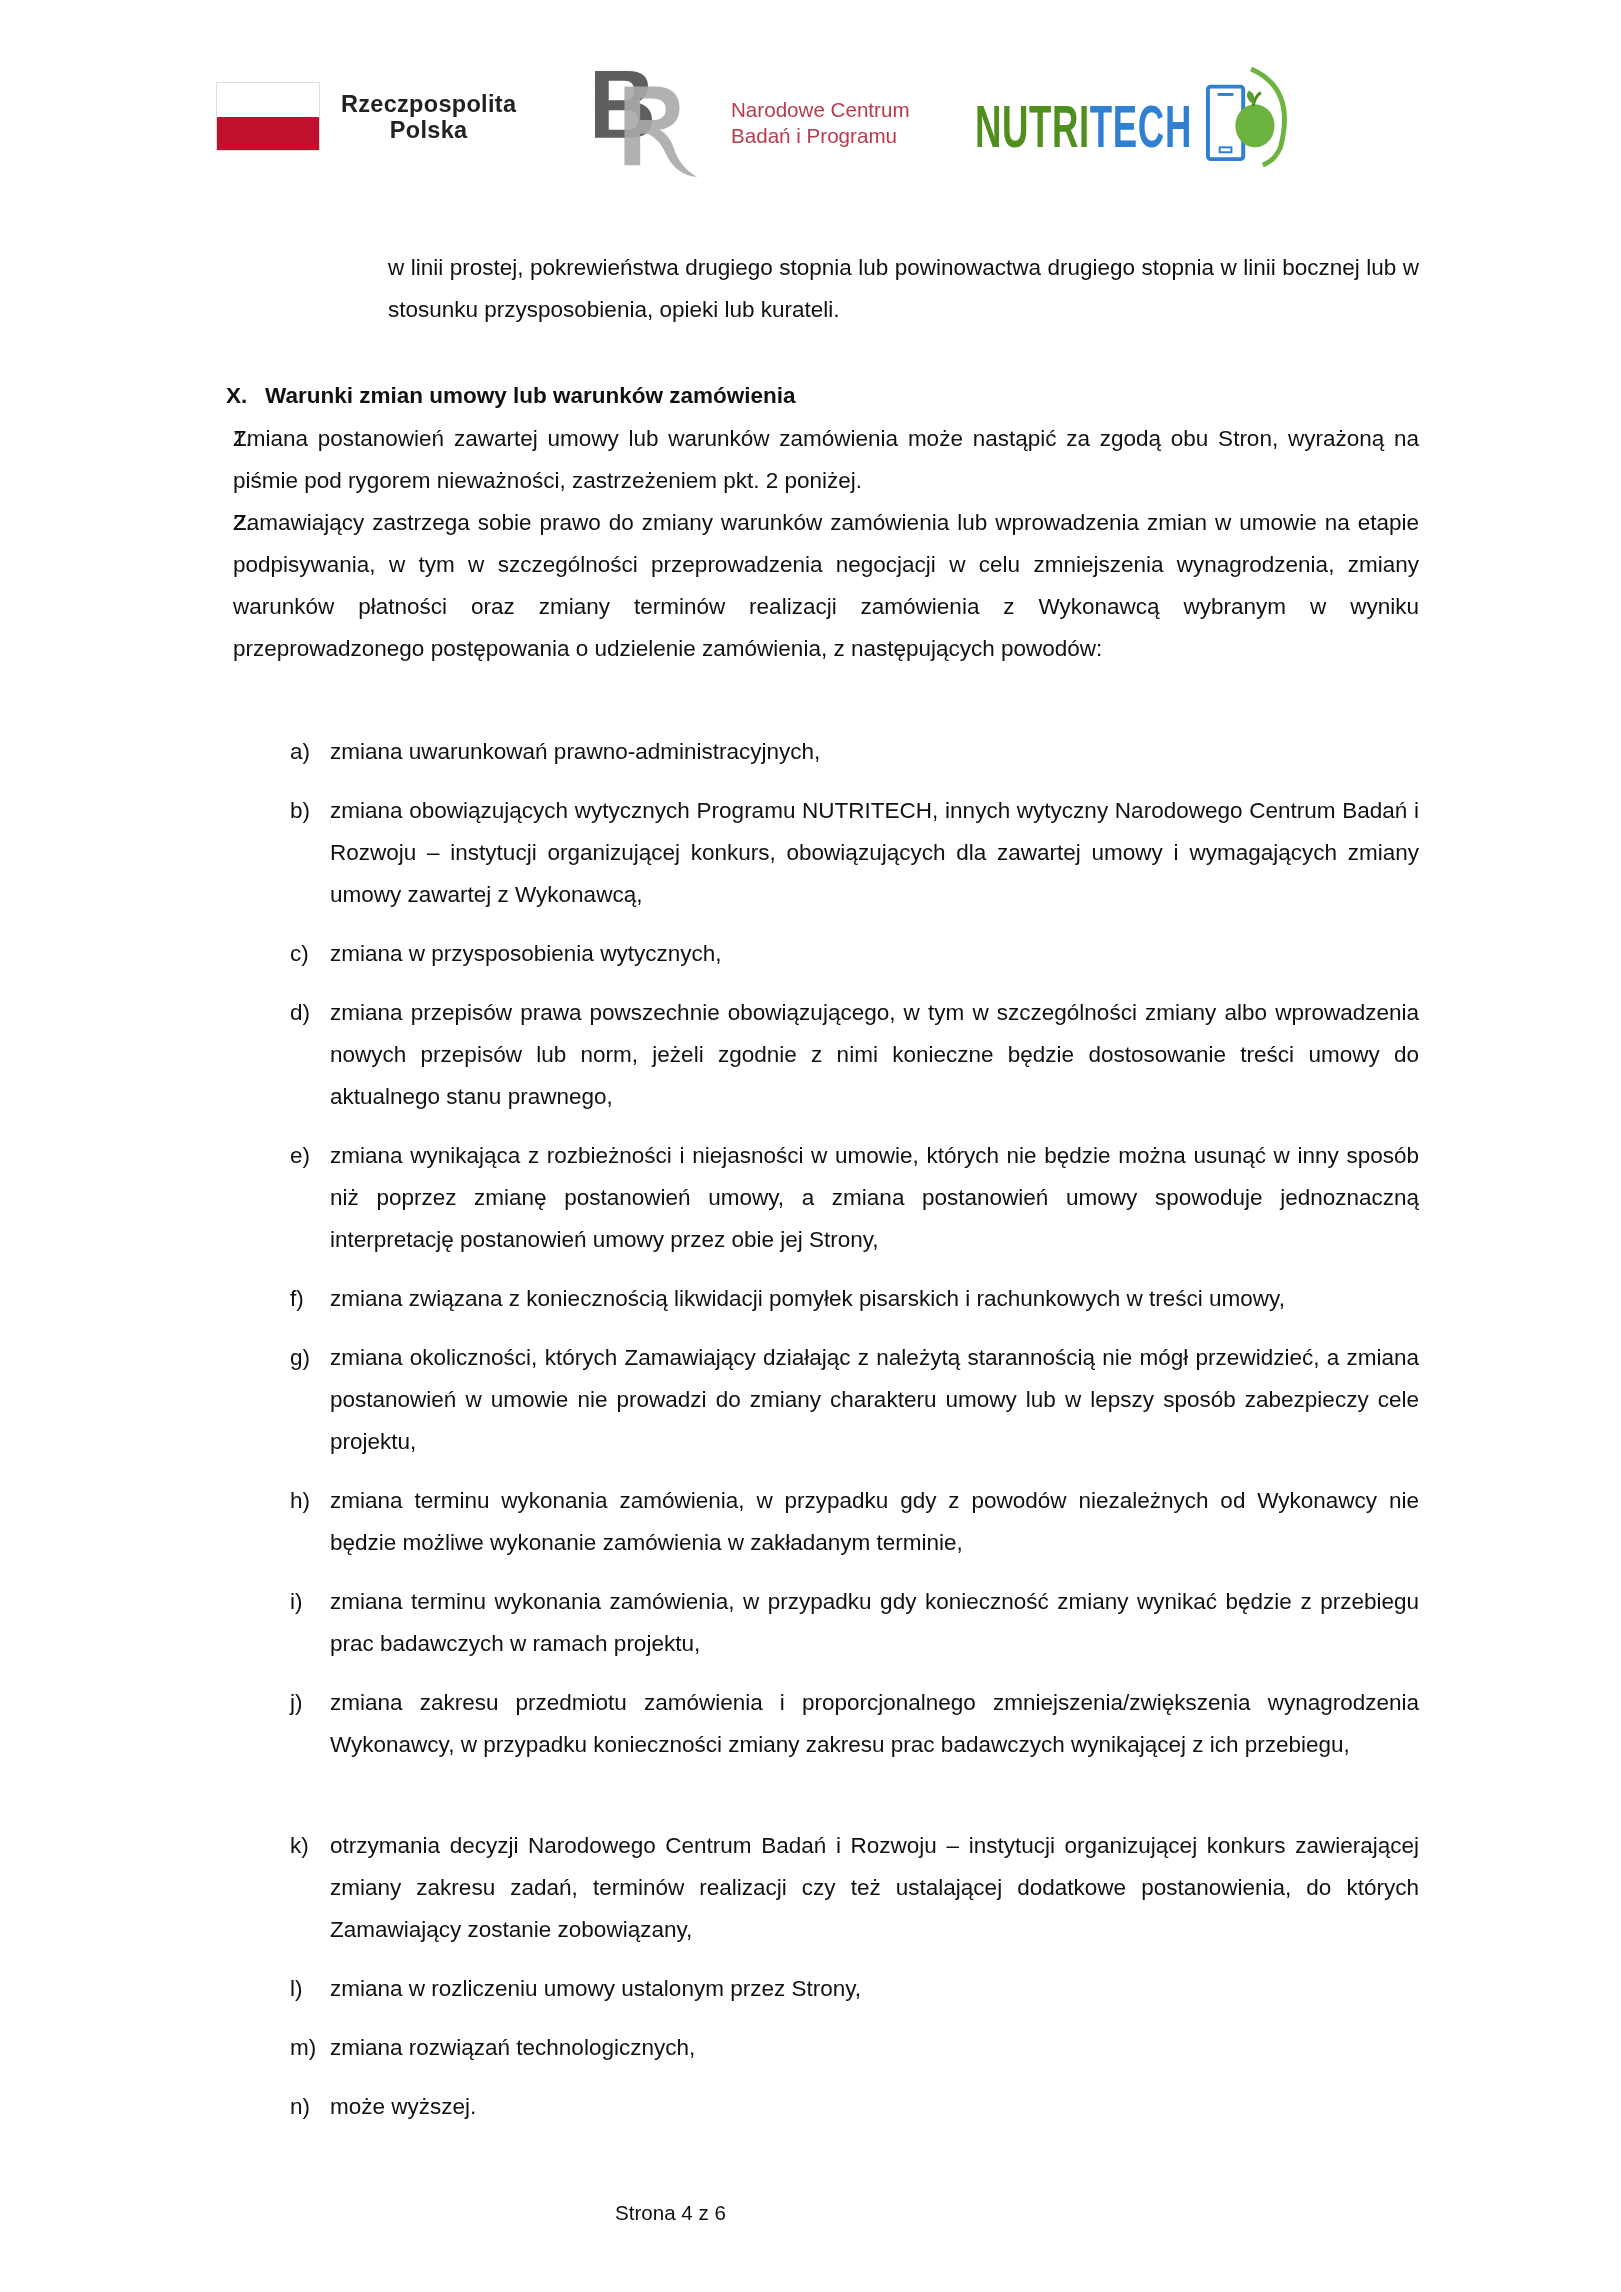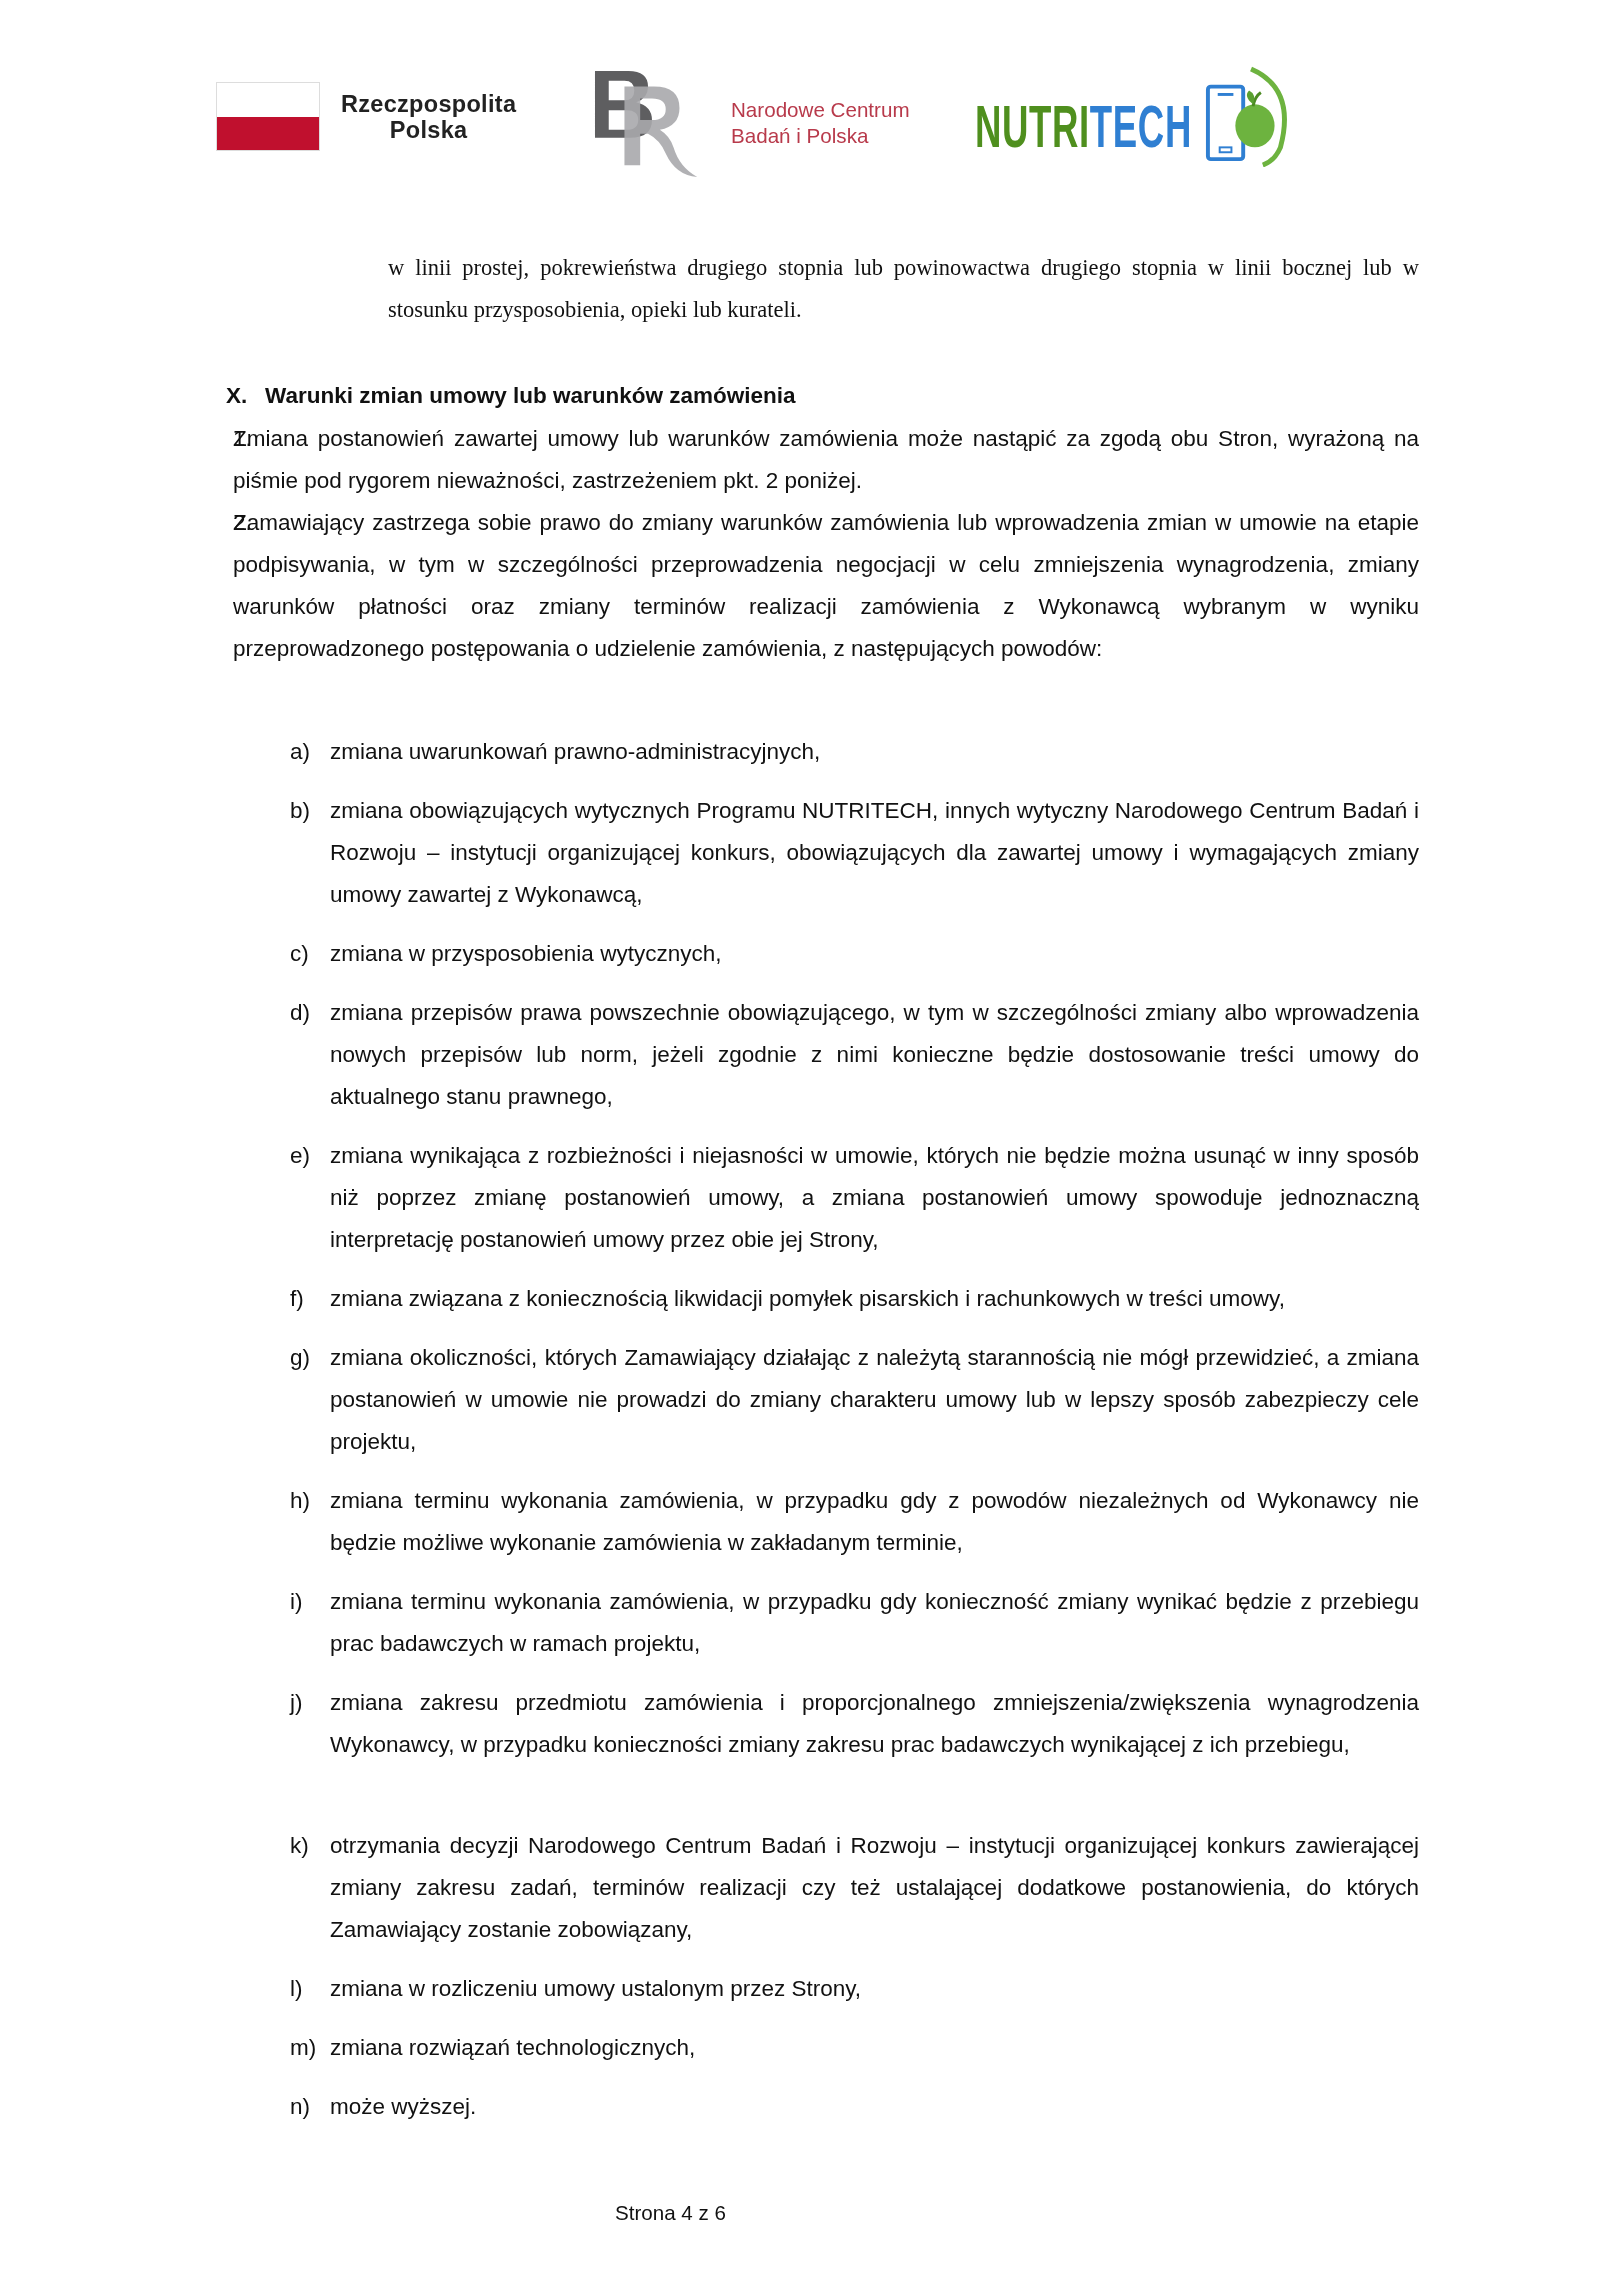--- a/index.html
+++ b/index.html
@@ -12,21 +12,21 @@
   .flag .r { height:50%; background:#c0102e; }
   .rp-text { left:341px; top:92px; font-size:23.5px; line-height:25.5px; font-weight:bold; color:#222; letter-spacing:0.3px;text-align:center; }
   .ncbr-mark { left:591px; top:65px; width:118px; height:113px; }
   .ncbr-text { left:731px; top:97px; font-size:20.6px; line-height:25.5px; color:#b83a4b; }
   .nutri { left:975px; top:96px; font-size:59px; line-height:63px; font-weight:bold; transform:scaleX(0.62); transform-origin:left top; letter-spacing:1px; }
   .nutri .g { color:#4f8f1e; }
   .nutri .b { color:#2f7fd2; }
   .nutri-icon { left:1204px; top:65px; width:98px; height:102px; }
 
   .txt { font-size:22.5px; line-height:42px; text-align:justify; text-align-last:left; }
-  .intro { left:388px; width:1031px; top:247px;font-family:Liberation Serif, serif; }
+  .intro { left:388px; width:1031px; top:247px; }
   .heading { left:194px; top:375px; font-size:22.5px; line-height:42px; font-weight:bold;margin-left:32px; }
   .heading .num { display:inline-block; width:39px; }
   .nitem { left:233px; width:1186px; }
   .nitem .num { position:absolute; left:0; top:0; }
   .nitem .body { }
   .litem { left:290px; width:1129px; }
   .litem .num { position:absolute; left:0; top:0; }
   .litem .body { margin-left:40px; }
   .footer { left:0; width:1341px; top:2201px; text-align:center; font-size:20.6px; color:#111; }
 </style>
@@ -41,21 +41,21 @@
   <div>Rzeczpospolita</div>
   <div>Polska</div>
 </div>
 
 <svg class="abs ncbr-mark" viewBox="0 0 120 115">
   <path d="M4 6 h34 q20 0 20 16 q0 12 -12 16 q16 4 16 18 q0 18 -22 18 h-36 z M18 16 v20 h16 q10 0 10 -10 q0 -10 -10 -10 z M18 46 v20 h18 q12 0 12 -10 q0 -10 -12 -10 z" fill="#5e5e60"></path>
   <path d="M34 22 h30 q26 0 26 22 q0 18 -20 22 q10 6 14 18 q6 20 24 30 q-22 -2 -32 -24 q-6 -14 -18 -20 h-8 v32 h-16 z M50 34 v22 h12 q14 0 14 -11 q0 -11 -14 -11 z" fill="#a9a9ac" opacity="0.9"></path>
 </svg>
 <div class="abs ncbr-text">
   <div>Narodowe Centrum</div>
-  <div>Badań i Polska</div>
+  <div>Badań i Programu</div>
 </div>
 
 <div class="abs nutri">
   <span class="g">NUTRI</span><span class="b">TECH</span>
 </div>
 <svg class="abs nutri-icon" viewBox="0 0 100 104">
   <rect x="4" y="22" width="36" height="74" rx="3" fill="none" stroke="#2f7fd2" stroke-width="4"></rect>
   <line x="0" x1="14" y1="30" x2="30" y2="30" stroke="#2f7fd2" stroke-width="3"></line>
   <rect x="16" y="84" width="12" height="5" fill="none" stroke="#2f7fd2" stroke-width="2"></rect>
   <ellipse cx="52" cy="62" rx="20" ry="22" fill="#6db33f"></ellipse>

